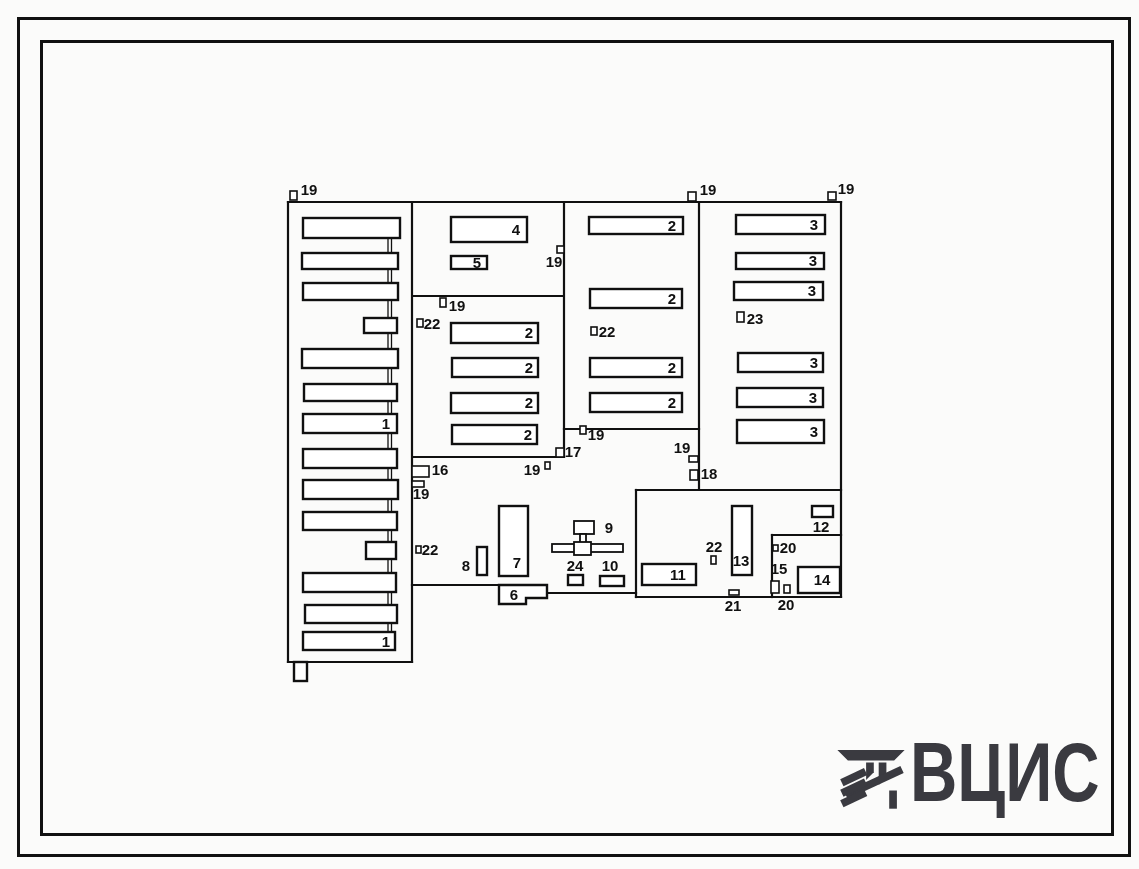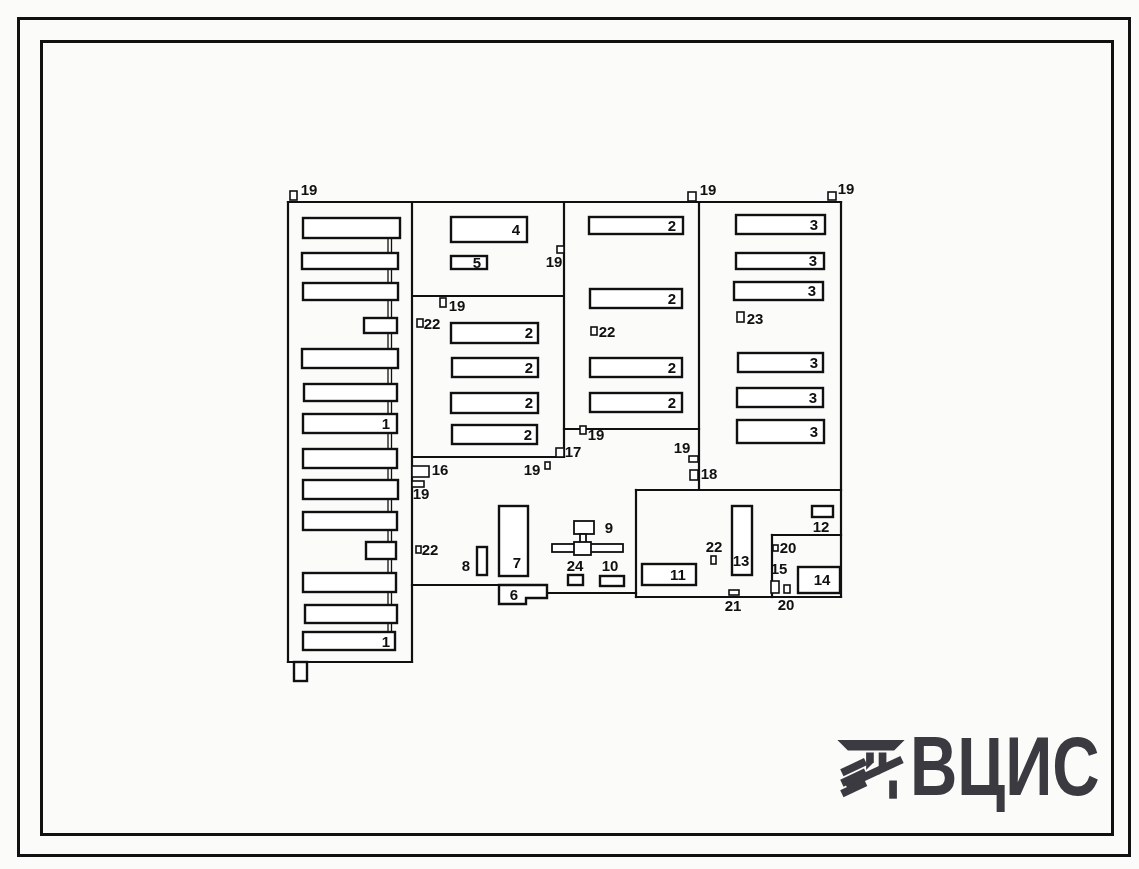--- a/index.html
+++ b/index.html
@@ -4,21 +4,21 @@
 <style>
   html,body{margin:0;padding:0;}
   body{
     width:1139px;height:869px;position:relative;background:#fbfbfa;
     font-family:"Liberation Sans",sans-serif;overflow:hidden;
   }
   .frame{position:absolute;border:3px solid #111;background:transparent;}
   #frame-outer{left:17px;top:17px;width:1108px;height:834px;}
   #frame-inner{left:40px;top:40px;width:1068px;height:790px;}
   #plan-svg{position:absolute;left:0;top:0;}
-  #logo{position:absolute;left:836px;top:722px;width:250px;height:92px;display:flex;align-items:center;}
+  #logo{position:absolute;left:836px;top:722px;width:250px;height:92px;display:flex;align-items:flex-end;}
   #logo-emblem{width:70px;height:68px;margin-top:4px;flex:none;}
   #logo-text{
     font-weight:bold;font-size:84px;line-height:1;letter-spacing:0px;
     transform:scaleX(0.78);transform-origin:left top;white-space:nowrap;
     margin-left:4px;margin-top:-4px;
   }
 </style>
 </head>
 <body>
 

